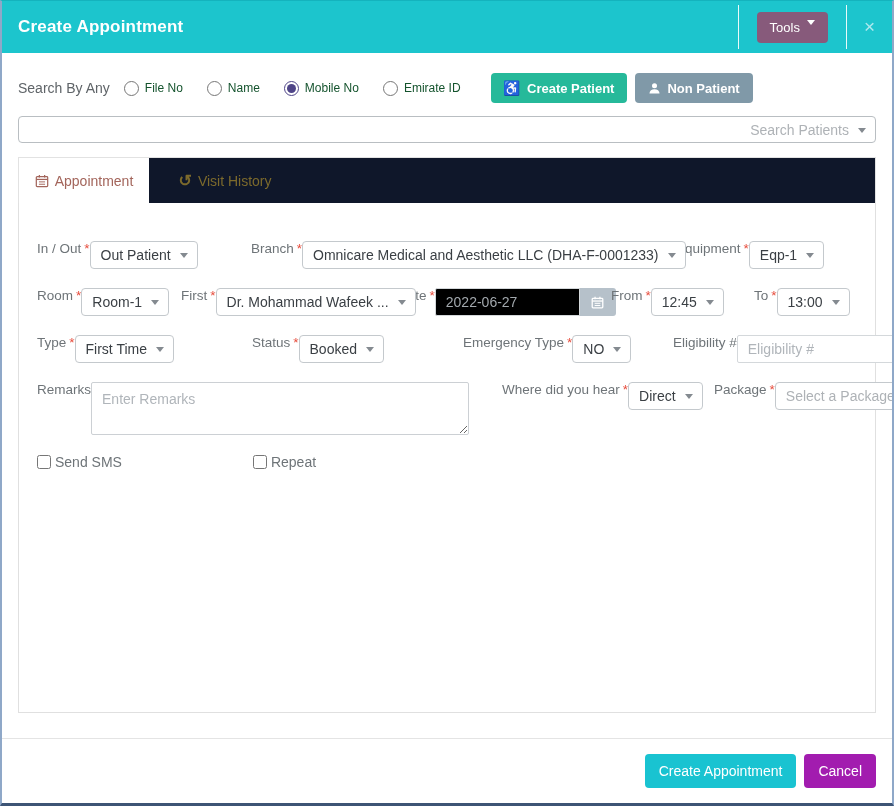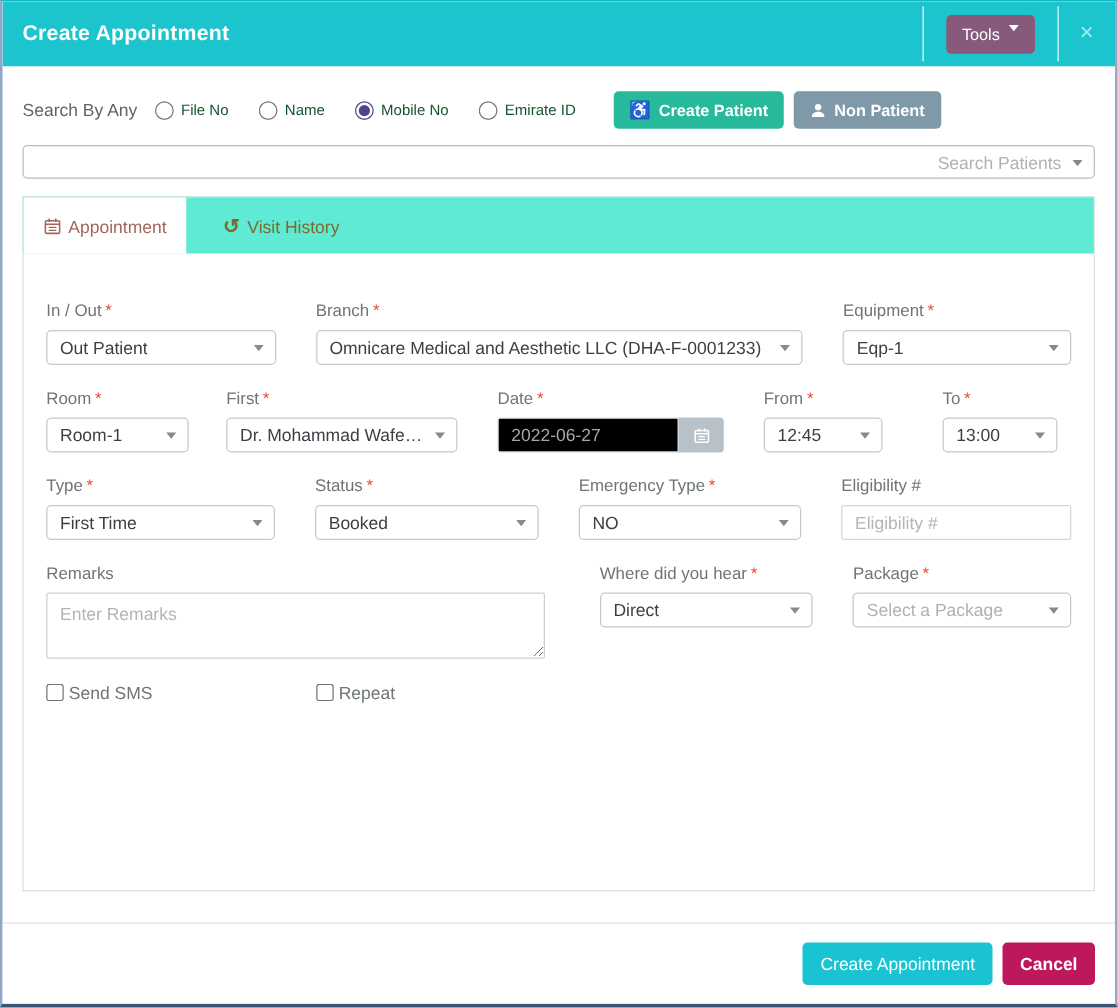--- a/index.html
+++ b/index.html
@@ -38,29 +38,29 @@
   .wheel-icon { font-size:14px; font-weight:400; }
   
   .sel { position:relative; border:1px solid #c4c9cd; border-radius:4px; background:#fff;
          height:28px; display:flex; align-items:center; padding:0 26px 0 10px; font-size:14px; color:#3a3f44; cursor:pointer; }
   .sel .caret { position:absolute; right:9px; top:50%; margin-top:-2px; width:0; height:0;
                 border-left:4px solid transparent; border-right:4px solid transparent; border-top:5px solid #848a90; }
   .placeholder-text { color:#aeb2b6; overflow:hidden; white-space:nowrap; text-overflow:ellipsis; }
   .value-text { overflow:hidden; white-space:nowrap; text-overflow:ellipsis; }
   .patient-search { margin-top:13px; height:27px; border-color:#b9bec2;justify-content:flex-end; }
   
-  .tabs { margin-top:14px; background:#5eead4; display:flex; height:46px; border:1px solid #e2e2e2; border-bottom:none; }
+  .tabs { margin-top:14px; background:#0f172a; display:flex; height:46px; border:1px solid #e2e2e2; border-bottom:none; }
   .tab { display:flex; align-items:center; justify-content:center; gap:6px; font-size:14px; cursor:pointer; }
   .tab-active { width:130px; background:#fff; color:#a3655b; }
   .tab-inactive { width:152px; color:#7c6a2c; }
   .hist-icon { font-size:16px; font-weight:700; }
   
   .tab-content { border:1px solid #e0e0e0; border-top:none; min-height:510px; padding:38px 18px 0 18px; background:#fff; }
   .frow { display:flex; margin-bottom:19px; }
-  .fcol { display:flex; flex-direction:column; }
+  .fcol { display:flex; flex-direction:row; }
   .flabel { font-size:13.5px; color:#6e7478; margin-bottom:8px; white-space:nowrap; }
   .req { color:#e74c3c; margin-left:3px; }
   .tinput { height:28px; border:1px solid #d4d8db; border-radius:2px; padding:0 10px; font-size:14px; font-family:inherit; color:#3a3f44; outline:none; }
   .tinput::placeholder { color:#b0b5ba; }
   .date-group { display:flex; }
   .date-input { width:145px; color:#a2a8ad; border-radius:2px 0 0 2px; background:#000000; }
   .cal-btn { width:36px; height:28px; border:none; background:#b6c1ca; border-radius:0 3px 3px 0; display:flex; align-items:center; justify-content:center; cursor:pointer; }
   textarea.remarks { width:399px; height:53px; border:1px solid #ccd0d4; border-radius:2px; padding:8px 10px; font-size:14px; font-family:inherit; color:#3a3f44; resize:both; outline:none; }
   textarea.remarks::placeholder { color:#b0b5ba; }
   .cb-row { display:flex; align-items:center; margin-top:4px; }
@@ -70,21 +70,21 @@
   
   .w114{width:114px} .w180{width:180px} .w181{width:181px} .w184{width:184px}
   .w185{width:185px} .w92{width:92px} .w95{width:95px} .w393{width:393px} .w399{width:432px}
   .mr30{margin-right:30px} .mr32{margin-right:32px} .mr33{margin-right:33px} .mr48{margin-right:48px}
   .ml131{margin-left:131px}
   
   .footer { position:absolute; left:0; right:0; bottom:0; height:65px; border-top:1px solid #e4e4e4;
             display:flex; align-items:center; justify-content:flex-end; padding-right:16px; gap:8px; background:#fff; }
   .footer-btn { border:none; border-radius:4px; color:#fff; font-size:14px; height:34px; padding:0 14px; cursor:pointer; font-family:inherit; }
   .btn-create { background:#19c3d1; }
-  .btn-cancel { background:#be185d;font-weight:bold; }
+  .btn-cancel { background:#a21caf; }
   svg { display:block; }
 </style>
 </head>
 <body>
 
 <div class="modal">
 
   <div class="header">
     <span class="header-title">Create Appointment</span>
     <div class="header-right">

